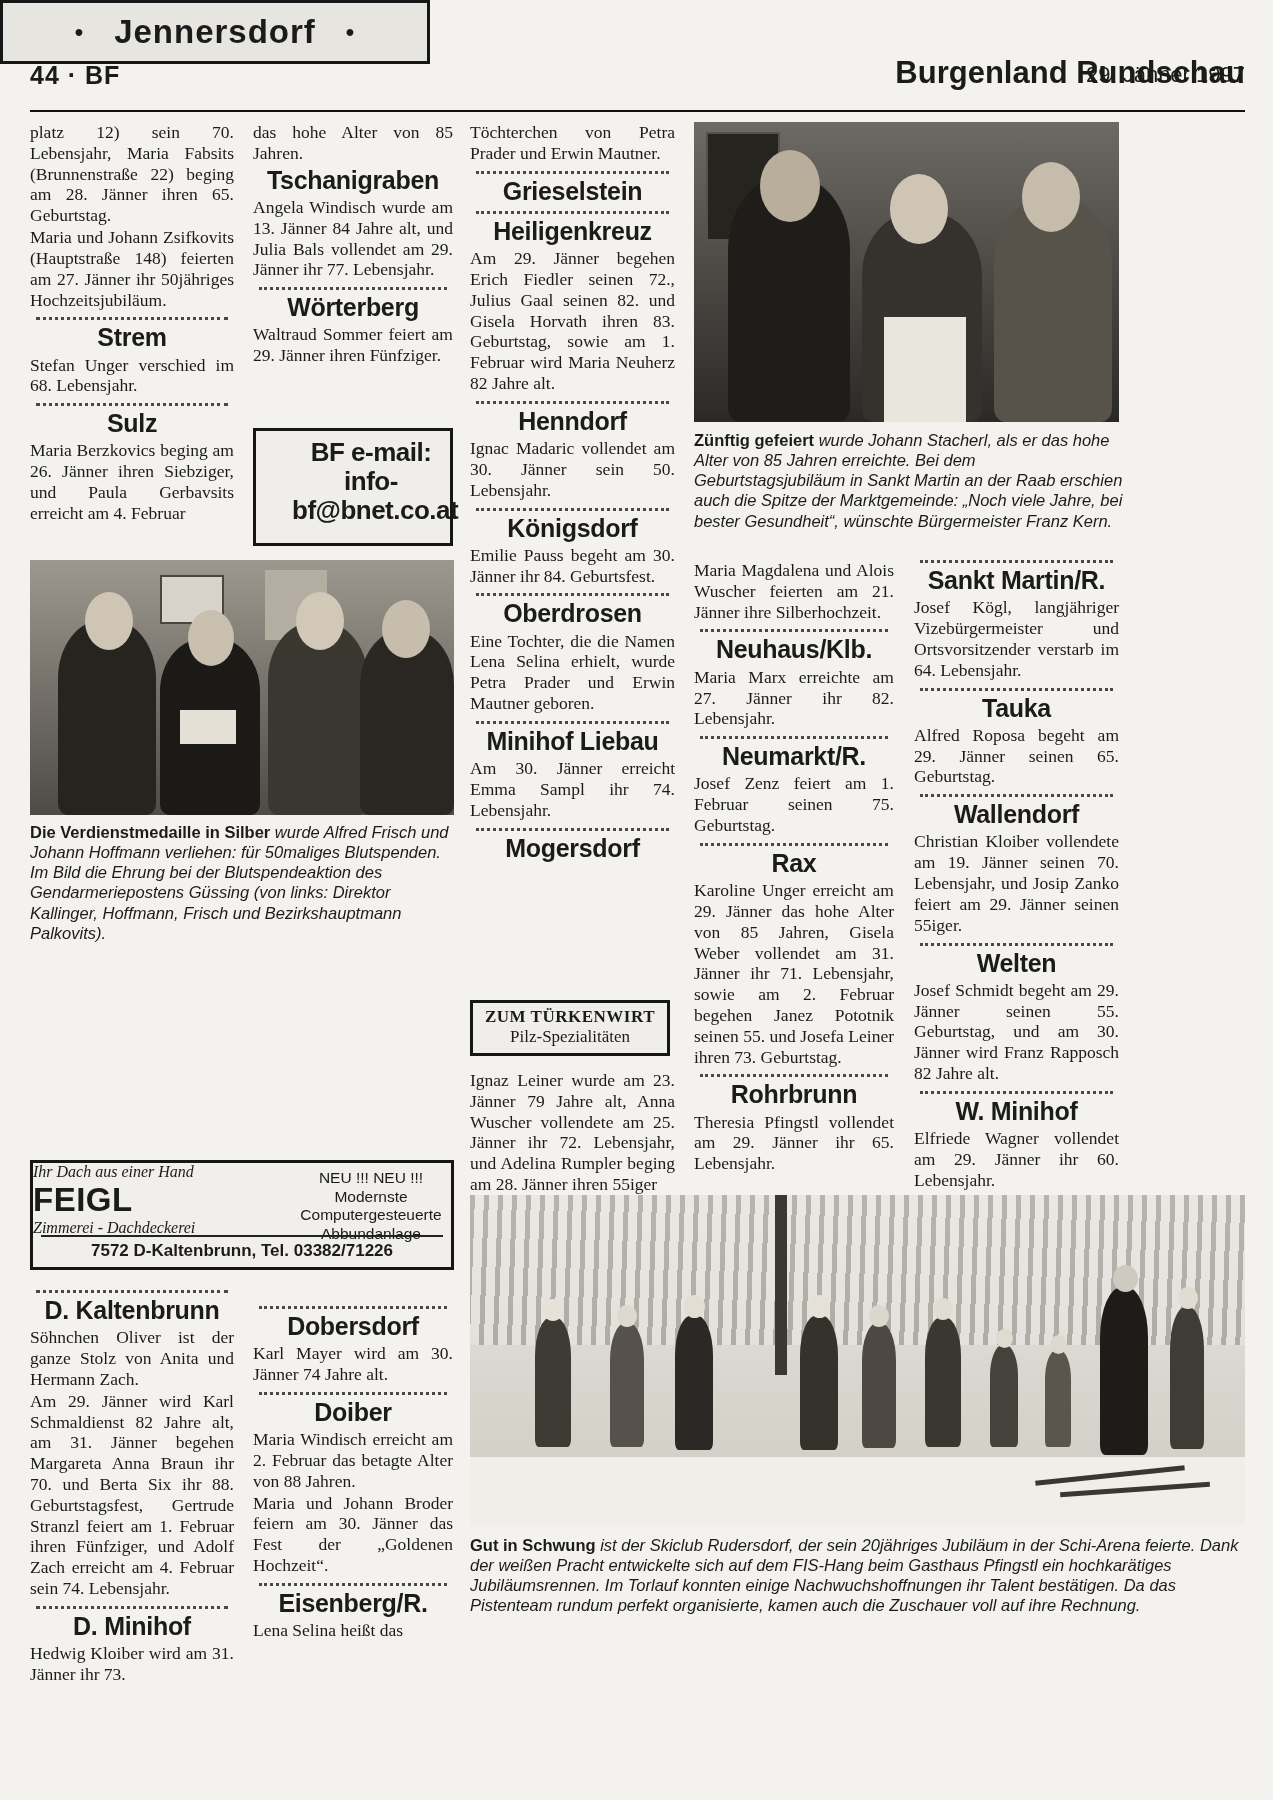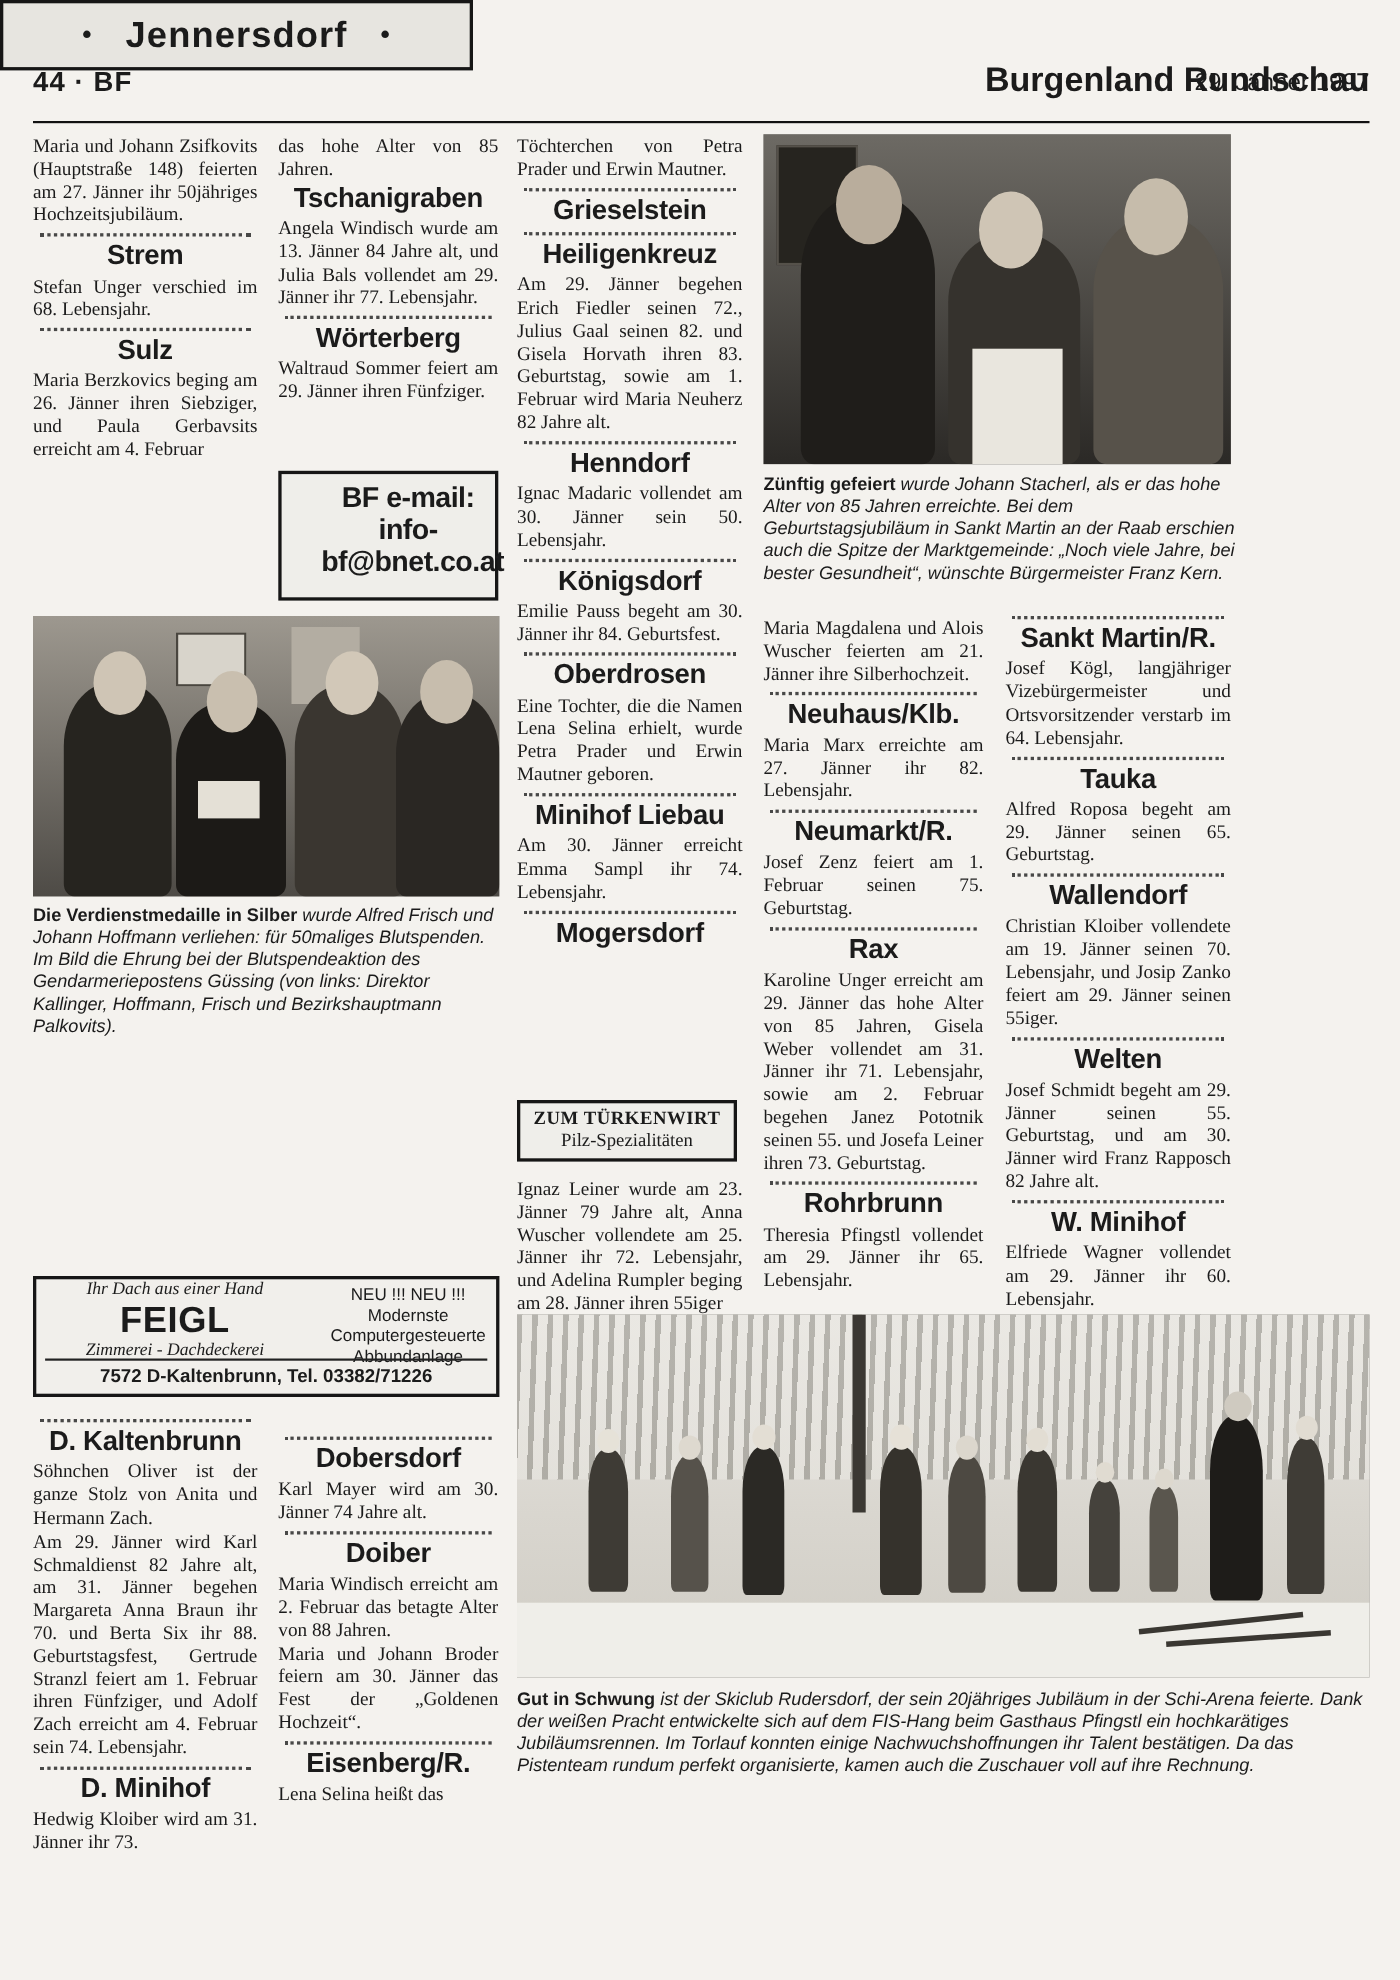--- a/index.html
+++ b/index.html
@@ -151,21 +151,20 @@
     font-size: 33px;
     letter-spacing: 1px;
   }
   .jenner .dot { font-size: 24px; margin: 0 30px; }
   .feigl {
     left: 30px; top: 1160px; width: 424px; height: 110px;
     background: #f1efeb;
   }
   .feigl-left {
     position: absolute; left: 0; top: 0; width: 252px; height: 72px;
-    text-align: center;
     font-family: "Liberation Serif", serif;
   }
   .feigl-name {
     font-family: "Liberation Sans", sans-serif;
     font-weight: bold; font-size: 33px; letter-spacing: .5px;
   }
   .feigl-sub { font-style: italic; font-size: 16px; }
   .feigl-top { font-style: italic; font-size: 16px; }
   .feigl-right {
     position: absolute; left: 256px; top: 6px; width: 164px;
@@ -199,20 +198,21 @@
 <div class="page">
 
   <div class="masthead">
     <div class="folio">44 · BF</div>
     <div class="paper-title">Burgenland Rundschau</div>
     <div class="issue-date">29. Jänner 1997</div>
   </div>
   <div class="rule-top"></div>
 
   <div class="col c1">
+    <p>platz 12) sein 70. Lebensjahr, Maria Fabsits (Brunnenstraße 22) beging am 28. Jänner ihren 65. Geburtstag.</p>
     <p>Maria und Johann Zsifkovits (Hauptstraße 148) feierten am 27. Jänner ihr 50jähriges Hochzeitsjubiläum.</p>
     <div class="dots"></div>
     <div class="place">Strem</div>
     <p>Stefan Unger verschied im 68. Lebensjahr.</p>
     <div class="dots"></div>
     <div class="place">Sulz</div>
     <p>Maria Berzkovics beging am 26. Jänner ihren Siebziger, und Paula Gerbavsits erreicht am 4. Februar</p>
   </div>
 
   <div class="col c2">

